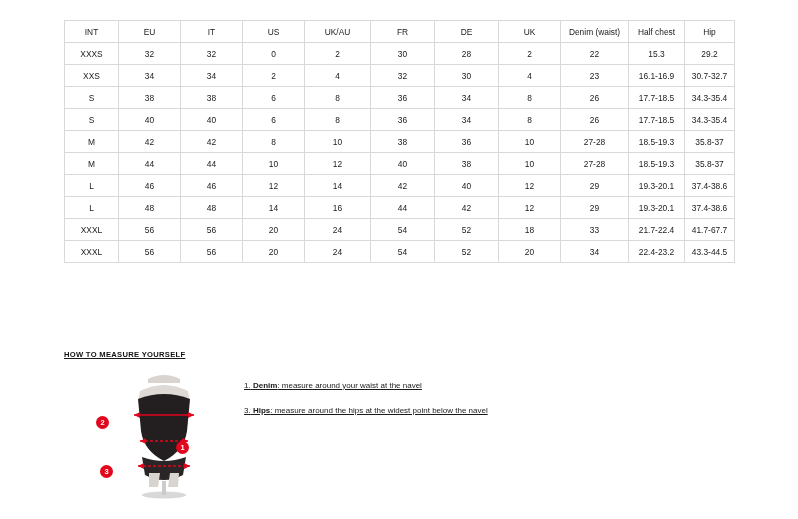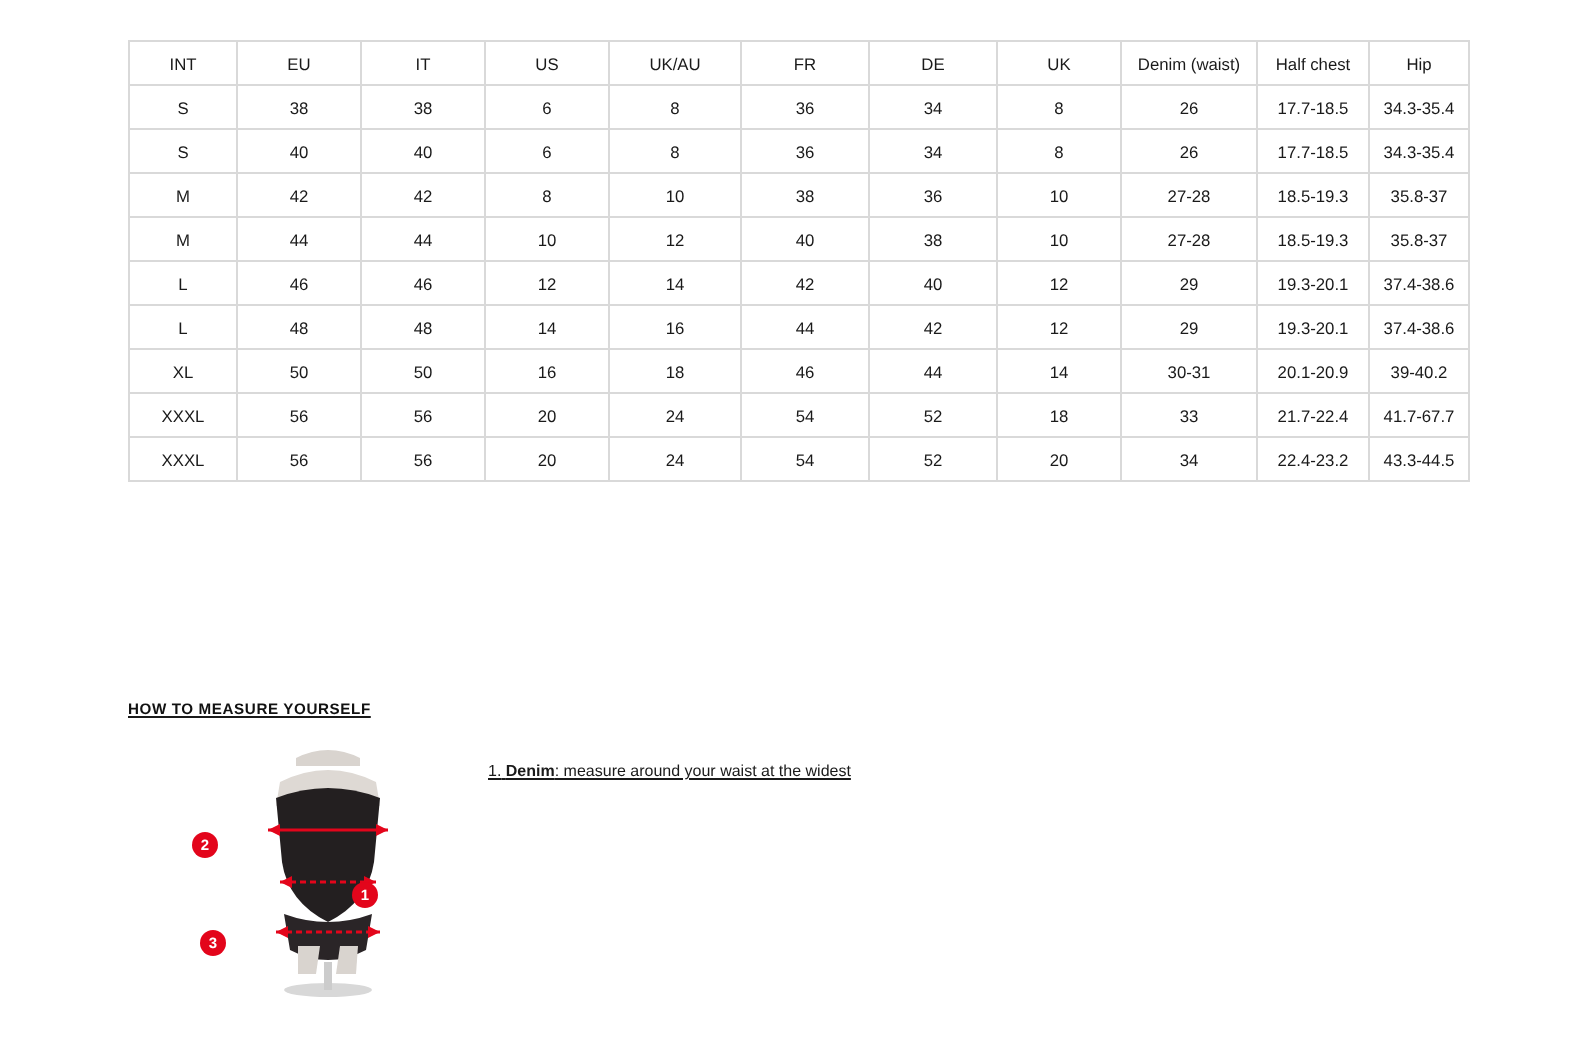--- a/index.html
+++ b/index.html
@@ -149,20 +149,46 @@
           <th>FR</th>
           <th>DE</th>
           <th>UK</th>
           <th class="left-pad">Denim (waist)</th>
           <th class="left-pad">Half chest</th>
           <th class="left-pad">Hip</th>
         </tr>
     </thead>
     <tbody id="table-body">
         <tr>
+          <td>XXXS</td>
+          <td>32</td>
+          <td>32</td>
+          <td>0</td>
+          <td>2</td>
+          <td>30</td>
+          <td>28</td>
+          <td>2</td>
+          <td>22</td>
+          <td class="left-pad">15.3</td>
+          <td class="left-pad">29.2</td>
+        </tr>
+        <tr>
+          <td>XXS</td>
+          <td>34</td>
+          <td>34</td>
+          <td>2</td>
+          <td>4</td>
+          <td>32</td>
+          <td>30</td>
+          <td>4</td>
+          <td>23</td>
+          <td class="left-pad">16.1-16.9</td>
+          <td class="left-pad">30.7-32.7</td>
+        </tr>
+        <tr>
           <td>S</td>
           <td>38</td>
           <td>38</td>
           <td>6</td>
           <td>8</td>
           <td>36</td>
           <td>34</td>
           <td>8</td>
           <td>26</td>
           <td class="left-pad">17.7-18.5</td>
@@ -225,33 +251,20 @@
           <td>48</td>
           <td>48</td>
           <td>14</td>
           <td>16</td>
           <td>44</td>
           <td>42</td>
           <td>12</td>
           <td>29</td>
           <td class="left-pad">19.3-20.1</td>
           <td class="left-pad">37.4-38.6</td>
-        </tr>
-        <tr>
-          <td>XL</td>
-          <td>50</td>
-          <td>50</td>
-          <td>16</td>
-          <td>18</td>
-          <td>46</td>
-          <td>44</td>
-          <td>14</td>
-          <td>30-31</td>
-          <td class="left-pad">20.1-20.9</td>
-          <td class="left-pad">39-40.2</td>
         </tr>
         <tr>
           <td>XXXL</td>
           <td>56</td>
           <td>56</td>
           <td>20</td>
           <td>24</td>
           <td>54</td>
           <td>52</td>
           <td>18</td>
@@ -302,18 +315,19 @@
           <polygon points="84,72 78,69 78,75" fill="#e3051b"></polygon>
           <line x1="34" y1="97" x2="86" y2="97" stroke="#e3051b" stroke-width="1.4" stroke-dasharray="3 2"></line>
           <polygon points="34,97 40,94 40,100" fill="#e3051b"></polygon>
           <polygon points="86,97 80,94 80,100" fill="#e3051b"></polygon>
         </svg>
         <div class="marker m1">1</div>
         <div class="marker m2">2</div>
         <div class="marker m3">3</div>
       </div>
       <div class="notes" id="notes-list">
-          <div class="note"><span>1.</span> <b>Denim</b><span>: measure around your waist at the widest</span></div>
+          <div class="note"><span>1.</span> <b>Denim</b><span>: measure around your waist at the navel</span></div>
+          <div class="note"><span>3.</span> <b>Hips</b><span>: measure around the hips at the widest point below the navel</span></div>
         </div>
     </div>
   </div>
 
 </div>
 
 </body></html>

